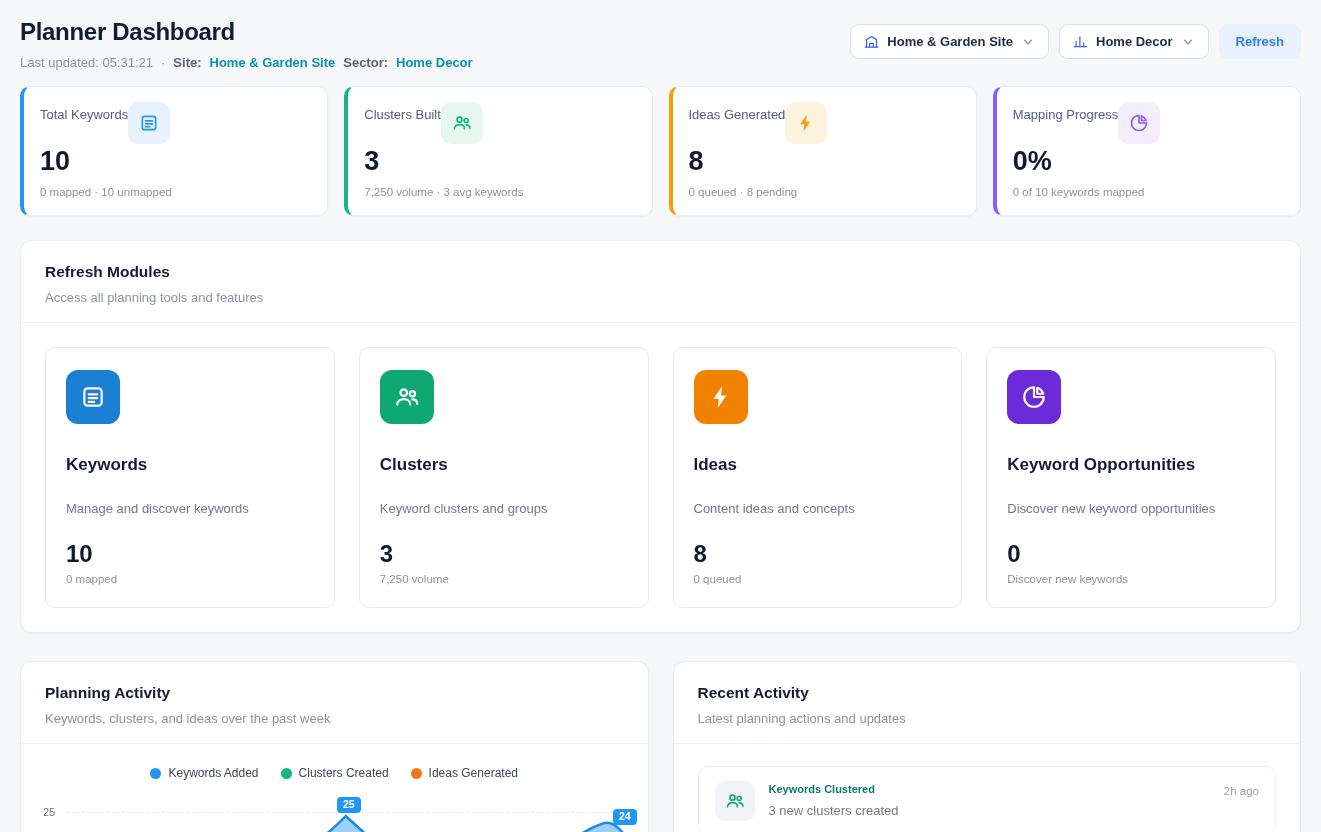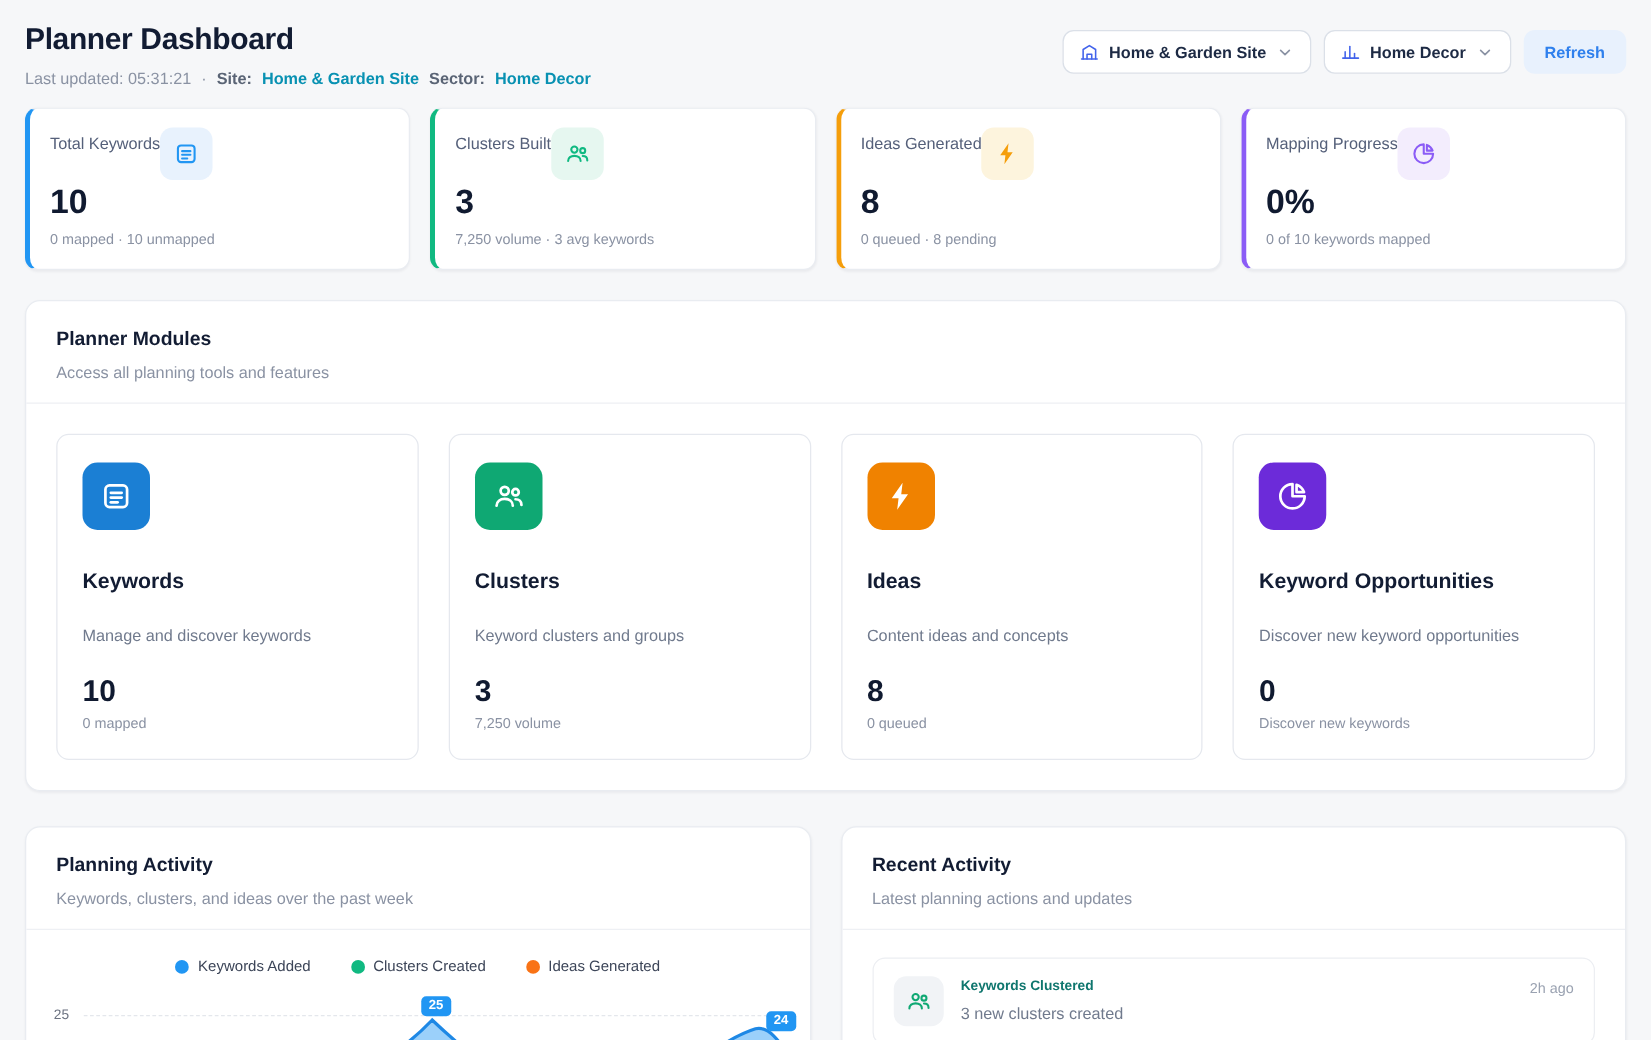--- a/index.html
+++ b/index.html
@@ -44,21 +44,21 @@
   .module-icon svg{width:26px;height:26px}
   .module-title{font-size:17px;font-weight:800;color:#121c33;margin-top:31px}
   .module-desc{font-size:13px;color:#707a8d;margin-top:26px}
   .module-value{font-size:24px;font-weight:800;color:#101a30;margin-top:24px}
   .module-sub{font-size:11.5px;color:#8a92a3;margin-top:5px}
 
   
   .bottom-row{display:grid;grid-template-columns:1fr 1fr;gap:24px;margin-top:28px}
   .bottom-row .panel{margin-top:0;height:420px;overflow:hidden}
 
-  .legend{display:flex;justify-content:center;gap:32px;padding-top:22px}
+  .legend{display:flex;justify-content:center;gap:22px;padding-top:22px}
   .legend-item{display:flex;align-items:center;gap:7px;font-size:12px;color:#3c4558}
   .dot{width:11px;height:11px;border-radius:50%;background:var(--c,#999);display:inline-block}
 
   .chart-area{position:relative;height:180px;margin-top:16px}
   .y-tick{position:absolute;left:22px;top:10px;font-size:11px;color:#6b7280}
   .gridline{position:absolute;left:46px;right:14px;top:16px;border-top:1px dashed #e4e7ec}
   .area-svg{position:absolute;left:46px;top:10px;width:calc(100% - 60px);height:170px}
   .badge{position:absolute;background:#2196f3;color:#fff;font-size:10.5px;font-weight:700;border-radius:4px;padding:2px 6px;line-height:1.1}
   .badge-1{left:316px;top:1px}
   .badge-2{left:592px;top:13px}
@@ -180,21 +180,21 @@
             </svg>
         </div>
       </div>
       <div class="stat-value">0%</div>
       <div class="stat-sub">0 of 10 keywords mapped</div>
     </div>
   </div>
 
   <div class="panel">
     <div class="panel-head">
-      <div class="panel-title">Planner Modules</div>
+      <div class="panel-title">Refresh Modules</div>
       <div class="panel-sub">Access all planning tools and features</div>
     </div>
     <div class="panel-divider"></div>
     <div class="modules-grid">
 
       <div class="module-card" style="--accent: #1b7fd4;">
         <div class="module-icon">
           <svg viewBox="0 0 24 24" fill="none" stroke="currentColor" stroke-width="2" stroke-linecap="round">
               <rect x="4" y="4" width="16" height="16" rx="3"></rect>
               <path d="M8 9.5h8"></path>

